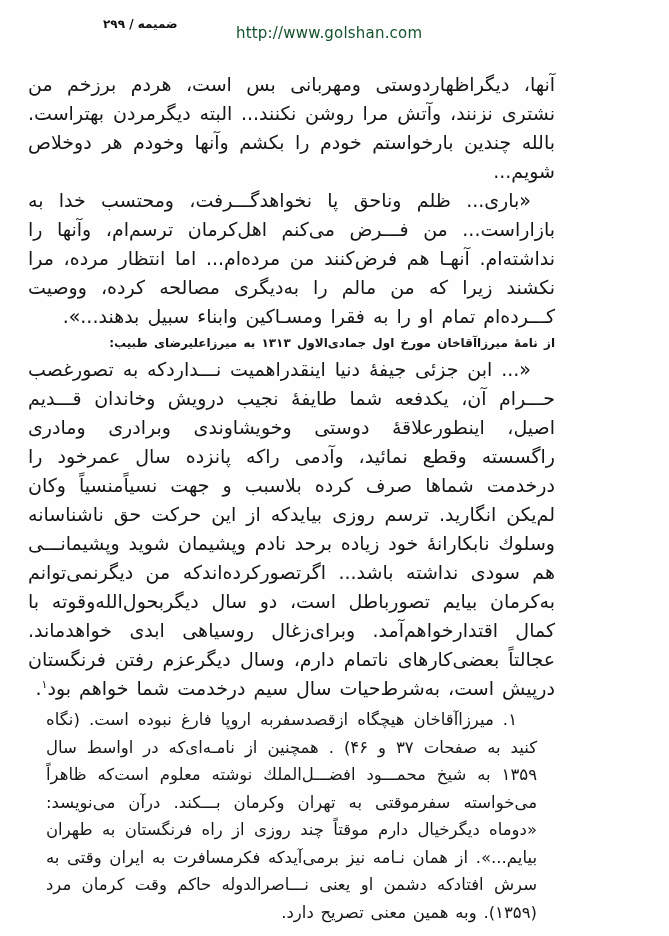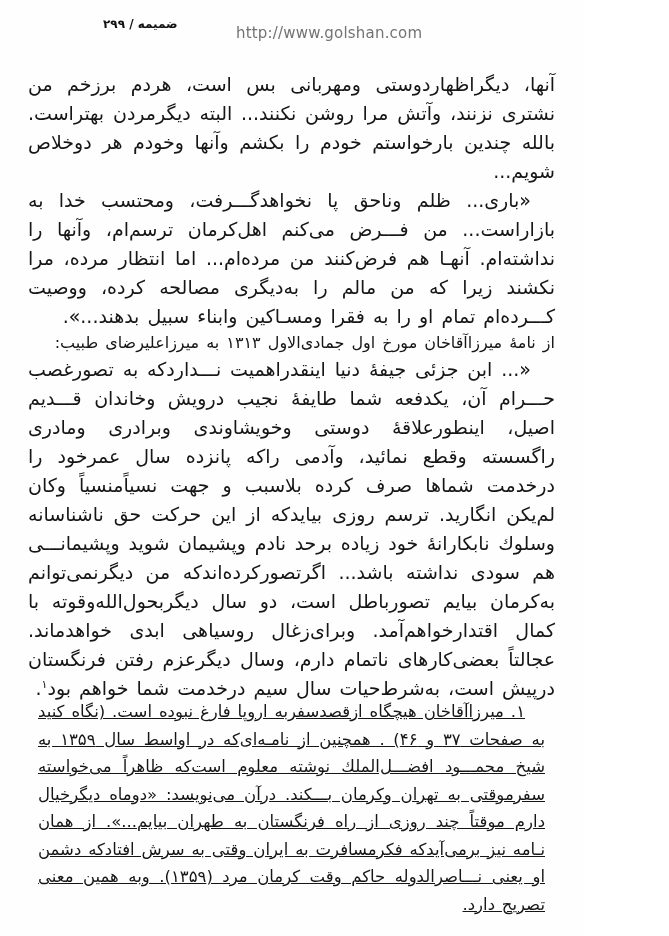--- a/index.html
+++ b/index.html
@@ -20,41 +20,41 @@
     font-size: 12px;
     font-weight: bold;
     letter-spacing: 0.5px;
     color: #111;
   }
   .header-url {
     position: absolute;
     top: 24px;
     left: 236px;
     font-size: 15px;
-    color: #737373;
+    color: #14532d;
     letter-spacing: 0.2px;
   }
   .content {
     position: absolute;
     top: 70px;
     right: 28px;
     left: 28px;
     direction: rtl;
     unicode-bidi: embed;
     text-align: justify;
     font-size: 19px;
     line-height: 29px;
     word-spacing: 2px;
   }
   .content p { margin: 0; }
   .indent { text-indent: 24px; }
   .force-last { text-align-last: justify; }
   .heading {
-    font-size: 16px;
-    font-weight: normal;
+    font-size: 12px;
+    font-weight: bold;
     line-height: 24px;
     margin: 23px 0 24px 0;
     text-align: right;
     text-align-last: right;
   }
   sup.fn-ref {
     font-size: 11px;
     line-height: 0;
   }
   .footnotes {
@@ -62,21 +62,21 @@
     top: 690px;
     right: 30px;
     left: 30px;
     direction: rtl;
     unicode-bidi: embed;
     text-align: justify;
     font-size: 16.5px;
     line-height: 27.5px;
     word-spacing: 1.5px;
   }
-  .footnotes p { margin: 8px; text-indent: 20px; text-decoration: underline; }
+  .footnotes p { margin: 16px; text-indent: 20px; }
 </style>
 </head>
 <body>
 
 <div class="page">
 
   <div class="header-label">ضميمه / ۲۹۹</div>
 
   <div class="header-url">http://www.golshan.com</div>
 

